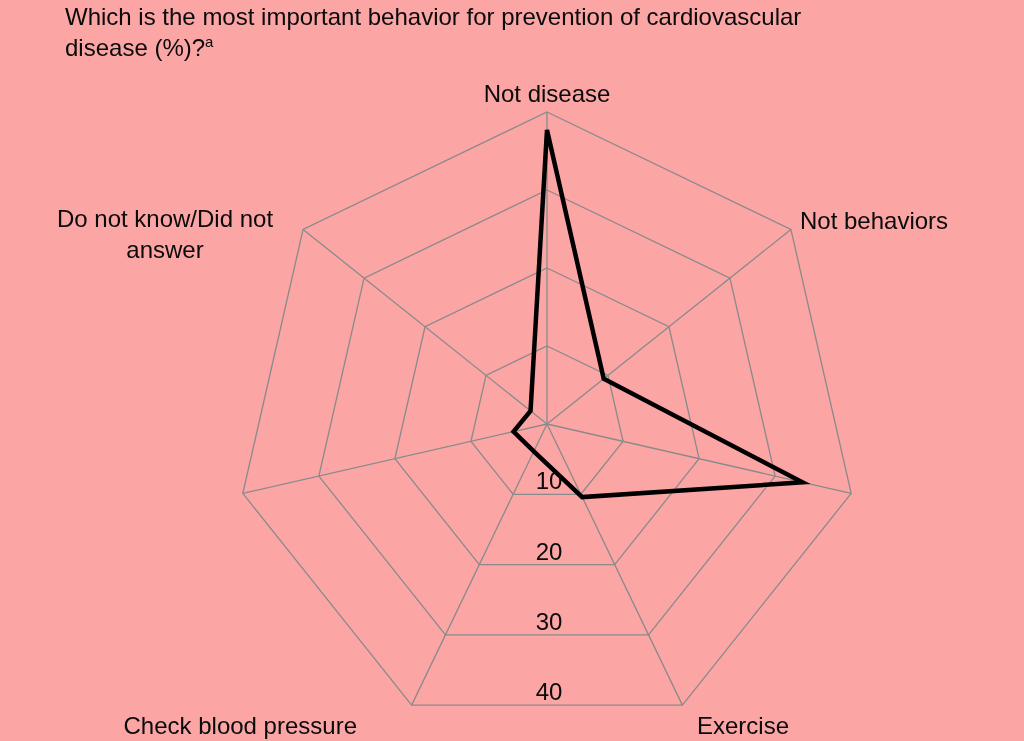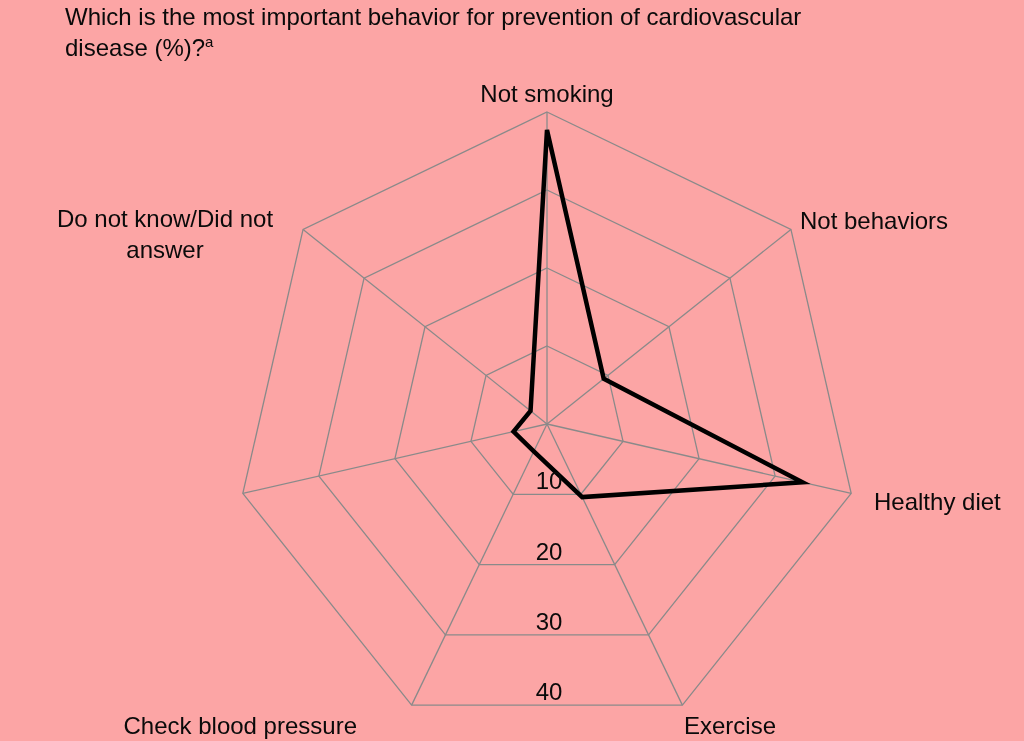--- a/index.html
+++ b/index.html
@@ -24,21 +24,21 @@
   .axis-label{
     position:absolute;
     font-size:24px;
     line-height:31px;
     color:#0a0a0a;
     white-space:normal;
   }
   .lbl-not-smoking{left:397px;top:78px;width:300px;text-align:center;white-space:nowrap;}
   .lbl-not-drinking{left:800px;top:205px;white-space:nowrap;}
   .lbl-healthy-diet{left:874px;top:486px;white-space:nowrap;}
-  .lbl-exercise{left:630px;top:710px;width:200px;text-align:center;white-space:nowrap;}
+  .lbl-exercise{left:643px;top:710px;width:200px;text-align:center;white-space:nowrap;}
   .lbl-check-bp{left:57px;top:710px;width:300px;text-align:right;white-space:nowrap;}
   .lbl-other{left:0px;top:484px;width:206px;text-align:right;white-space:nowrap;}
   .lbl-dnk{left:25px;top:203px;width:280px;text-align:center;}
 </style>
 </head>
 <body>
 
 <div class="page">
 
   <div class="chart-title">
@@ -58,20 +58,19 @@
       <line x1="547" y1="424" x2="411.6282733953219" y2="705.1022867855547" stroke="#8a8a8a" stroke-width="1.3"></line>
       <line x1="547" y1="424" x2="242.82249139927103" y2="493.42653139437016" stroke="#8a8a8a" stroke-width="1.3"></line>
       <line x1="547" y1="424" x2="303.0685774699747" y2="229.47118182007517" stroke="#8a8a8a" stroke-width="1.3"></line>
       <polygon points="547,129.93999999999994 603.7140557382309,378.77204977316745 802.5091072246123,482.3182863712709 582.1966489172163,497.08659456424425 533.8012566560438,451.40747296159157 513.5404740539198,431.6369184533807 530.5346289792233,410.86930477285506" fill="none" stroke="#000000" stroke-width="4.5" stroke-linejoin="miter"></polygon>
       <text x="549" y="489.2755716963887" text-anchor="middle" font-size="24" fill="#0a0a0a" font-family="&quot;Liberation Sans&quot;, sans-serif">10</text>
       <text x="549" y="559.5511433927774" text-anchor="middle" font-size="24" fill="#0a0a0a" font-family="&quot;Liberation Sans&quot;, sans-serif">20</text>
       <text x="549" y="629.8267150891661" text-anchor="middle" font-size="24" fill="#0a0a0a" font-family="&quot;Liberation Sans&quot;, sans-serif">30</text>
       <text x="549" y="700.1022867855547" text-anchor="middle" font-size="24" fill="#0a0a0a" font-family="&quot;Liberation Sans&quot;, sans-serif">40</text>
     </svg>
 
-  <div class="axis-label lbl-not-smoking">Not smoking</div>
+  <div class="axis-label lbl-not-smoking">Not disease</div>
   <div class="axis-label lbl-not-drinking">Not behaviors</div>
-  <div class="axis-label lbl-healthy-diet">Healthy diet</div>
   <div class="axis-label lbl-exercise">Exercise</div>
   <div class="axis-label lbl-check-bp">Check blood pressure</div>
   <div class="axis-label lbl-dnk">Do not know/Did not answer</div>
 
 </div>
 
 </body></html>

